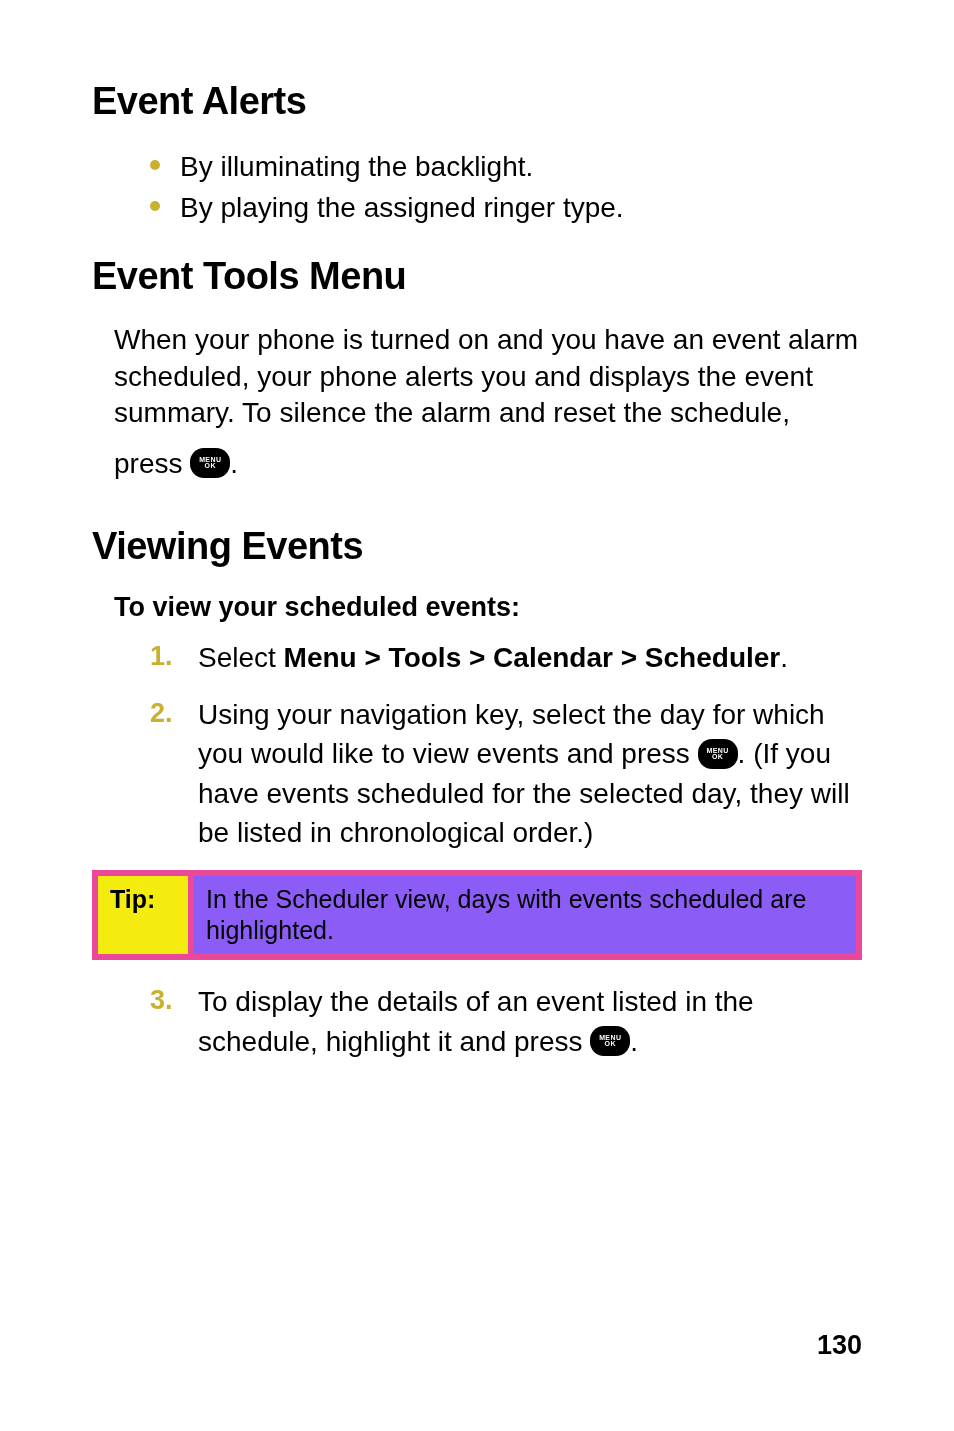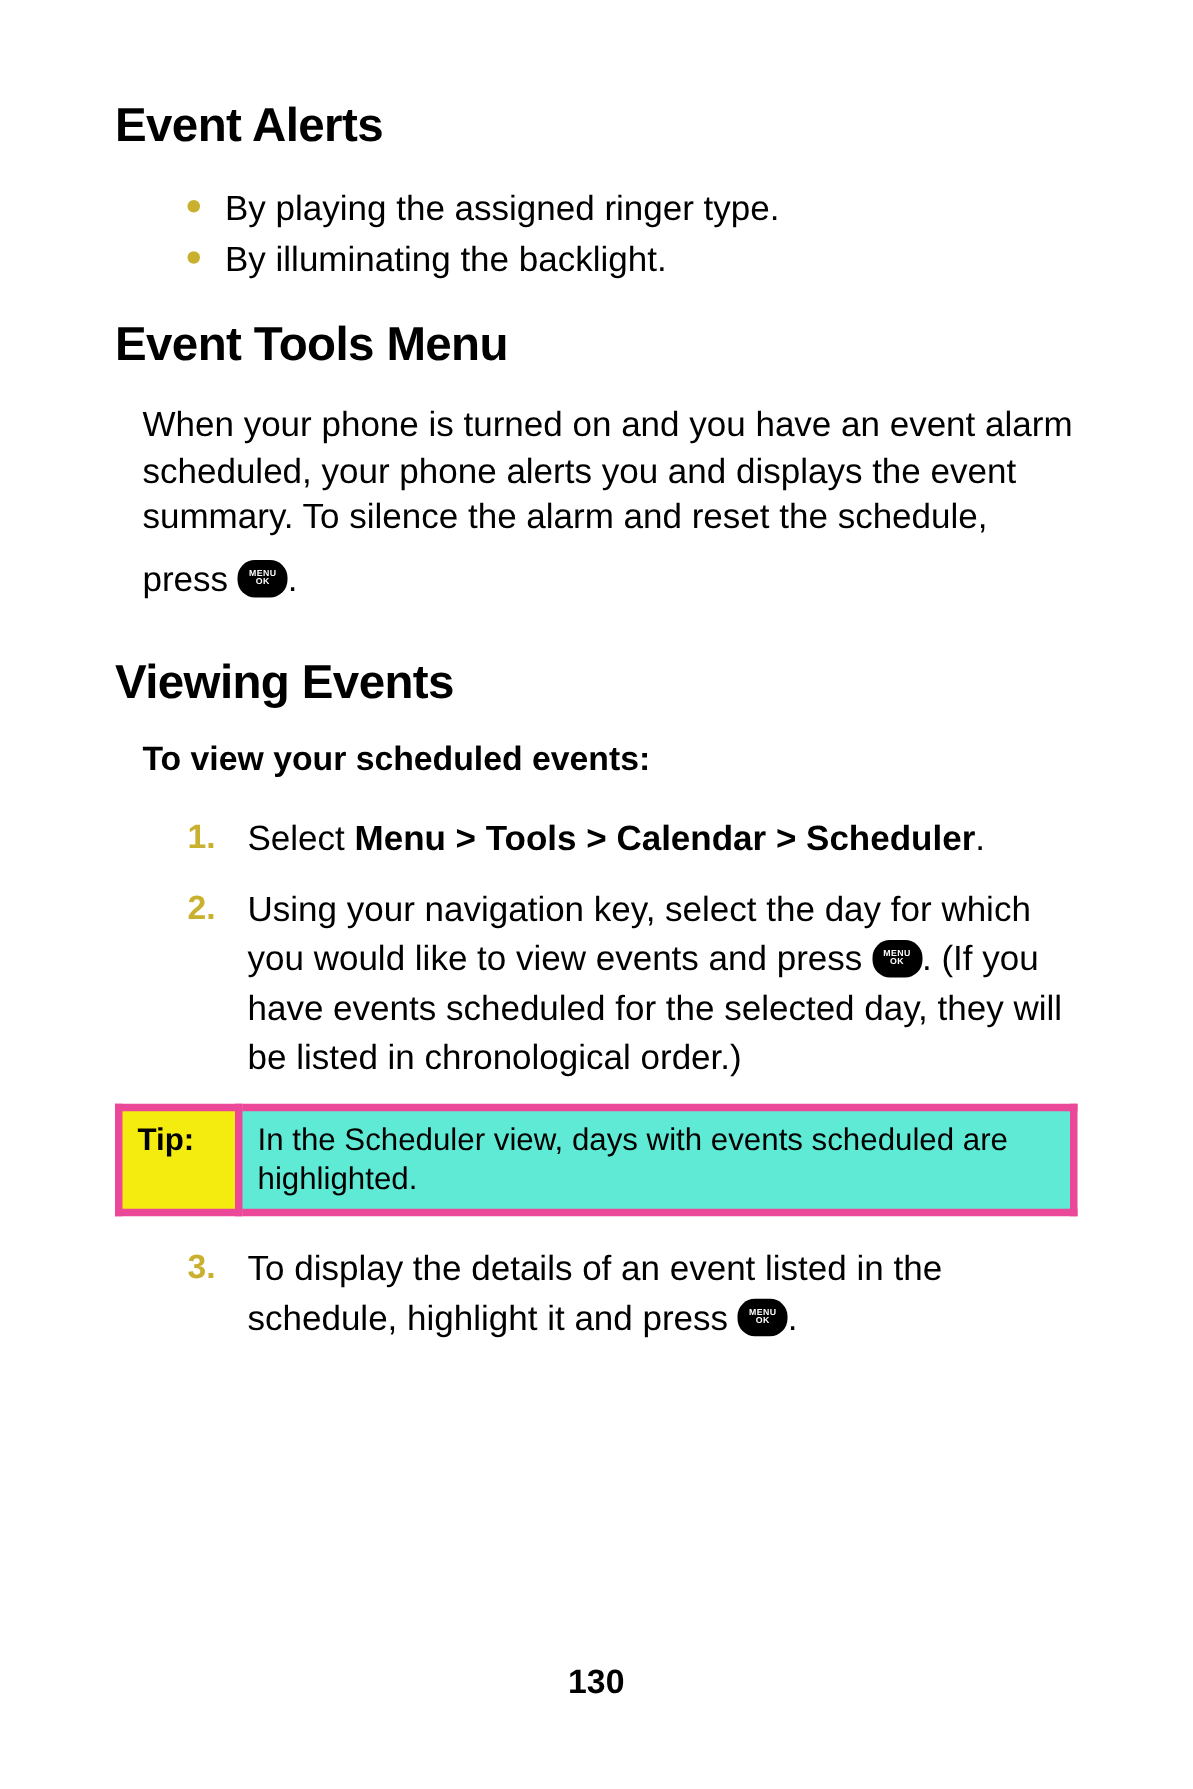--- a/index.html
+++ b/index.html
@@ -64,21 +64,21 @@
       line-height: 0.9;
       flex-direction: column;
       position: relative;
       top: -2px;
     }
     .inline-icon .l1 { font-size: 7px; letter-spacing: 0.4px;}
     .inline-icon .l2 { font-size: 7px; letter-spacing: 0.4px;}
     .sub-lead {
       font-size: 27px;
       font-weight: 700;
-      margin-bottom: 28px;
+      margin-bottom: 15px;
       margin-top: 6px;
     }
     ol.num {
       list-style: none;
       counter-reset: item;
       margin-left: 36px;
     }
     ol.num > li {
       font-size: 28px;
       line-height: 1.4;
@@ -108,42 +108,42 @@
       font-size: 25px;
       vertical-align: top;
       line-height: 1.25;
     }
     .tip-label {
       width: 96px;
       background: #f5ec0f;
       font-weight: 700;
     }
     .tip-body {
-      background: #5eead4;
+      background: #8b5cf6;
     }
     .footer {
       position: absolute;
       bottom: 70px;
       left: 92px;
       right: 92px;
       display: flex;
-      justify-content: center;
+      justify-content: flex-end;
       align-items: baseline;
     }
     .pgno { font-weight: 700; font-size: 27px; }
     .sect { font-weight: 700; font-size: 27px; }
   </style>
 </head>
 <body>
 
 <h2>Event Alerts</h2>
 <div class="indent">
   <ul class="bul">
+    <li>By illuminating the backlight.</li>
     <li>By playing the assigned ringer type.</li>
-    <li>By illuminating the backlight.</li>
   </ul>
 </div>
 
 <h2>Event Tools Menu</h2>
 <div class="indent">
   <p class="lead">When your phone is turned on and you have an event alarm scheduled, your phone alerts you and displays the event summary. To silence the alarm and reset the schedule,</p>
   <p class="lead" style="margin-bottom:43px;">
     <span>press </span>
     <span class="inline-icon">
       <span class="l1">MENU</span>

